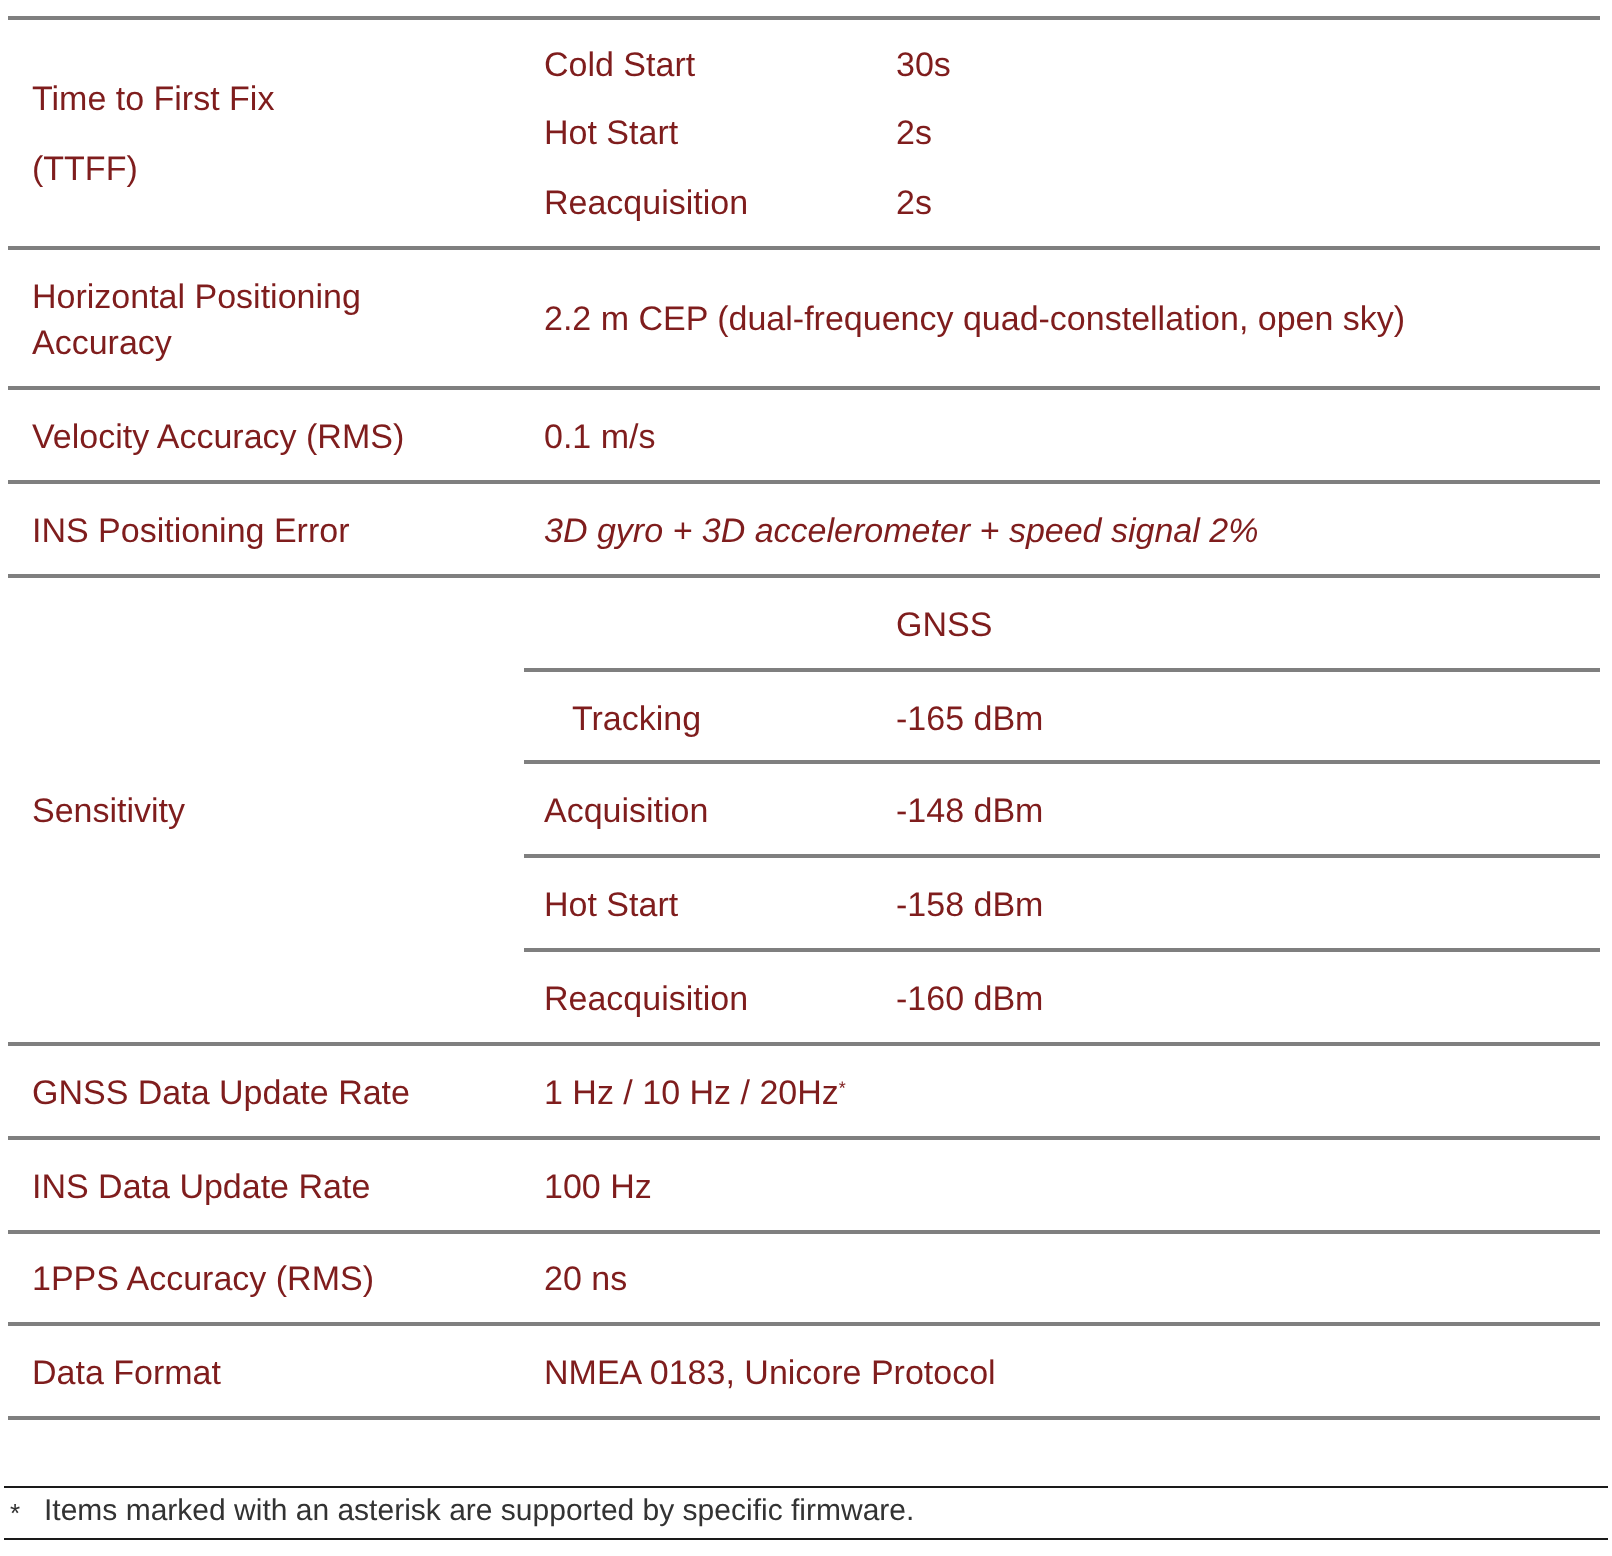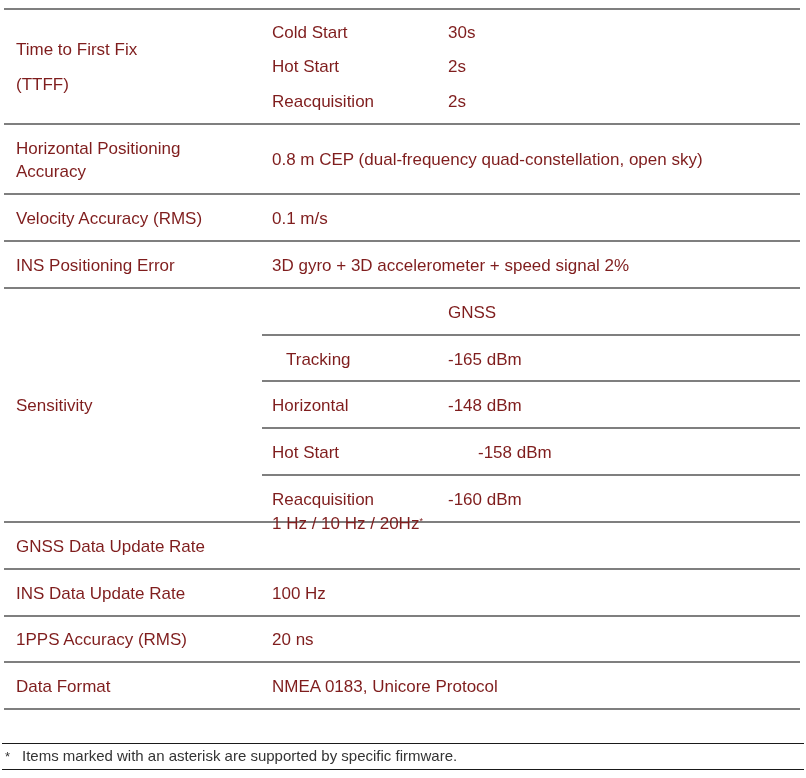--- a/index.html
+++ b/index.html
@@ -38,49 +38,49 @@
     <span class="t" style="left:448px; top:23px;">30s</span>
     <span class="t" style="left:272px; top:57px;">Hot Start</span>
     <span class="t" style="left:448px; top:57px;">2s</span>
     <span class="t" style="left:272px; top:92px;">Reacquisition</span>
     <span class="t" style="left:448px; top:92px;">2s</span>
   </div>
 
   <div>
     <span class="t" style="left:16px; top:139px;">Horizontal Positioning</span>
     <span class="t" style="left:16px; top:162px;">Accuracy</span>
-    <span class="t" style="left:272px; top:150px;">0.8 m CEP (dual-frequency quad-constellation, open sky)</span>
+    <span class="t" style="left:272px; top:150px;">2.2 m CEP (dual-frequency quad-constellation, open sky)</span>
   </div>
 
   <div>
     <span class="t" style="left:16px; top:209px;">Velocity Accuracy (RMS)</span>
     <span class="t" style="left:272px; top:209px;">0.1 m/s</span>
   </div>
 
   <div>
     <span class="t" style="left:16px; top:256px;text-align:center;">INS Positioning Error</span>
-    <span class="t" style="left:272px; top:256px;">3D gyro + 3D accelerometer + speed signal 2%</span>
+    <span class="t" style="left:272px; top:256px;font-style:italic;">3D gyro + 3D accelerometer + speed signal 2%</span>
   </div>
 
   <div>
     <span class="t" style="left:16px; top:396px;">Sensitivity</span>
     <span class="t" style="left:448px; top:303px;">GNSS</span>
     <span class="t" style="left:272px; top:350px;margin-left:14px;">Tracking</span>
     <span class="t" style="left:448px; top:350px;">-165 dBm</span>
-    <span class="t" style="left:272px; top:396px;">Horizontal</span>
+    <span class="t" style="left:272px; top:396px;">Acquisition</span>
     <span class="t" style="left:448px; top:396px;">-148 dBm</span>
     <span class="t" style="left:272px; top:443px;">Hot Start</span>
-    <span class="t" style="left:448px; top:443px;margin-left:30px;">-158 dBm</span>
+    <span class="t" style="left:448px; top:443px;">-158 dBm</span>
     <span class="t" style="left:272px; top:490px;">Reacquisition</span>
     <span class="t" style="left:448px; top:490px;">-160 dBm</span>
   </div>
 
   <div>
     <span class="t" style="left:16px; top:537px;">GNSS Data Update Rate</span>
-    <span class="t" style="left:272px; top:514px;"><span>1 Hz / 10 Hz / 20Hz</span><sup>*</sup></span>
+    <span class="t" style="left:272px; top:537px;"><span>1 Hz / 10 Hz / 20Hz</span><sup>*</sup></span>
   </div>
 
   <div>
     <span class="t" style="left:16px; top:584px;">INS Data Update Rate</span>
     <span class="t" style="left:272px; top:584px;">100 Hz</span>
   </div>
 
   <div>
     <span class="t" style="left:16px; top:630px;">1PPS Accuracy (RMS)</span>
     <span class="t" style="left:272px; top:630px;text-align:center;">20 ns</span>

